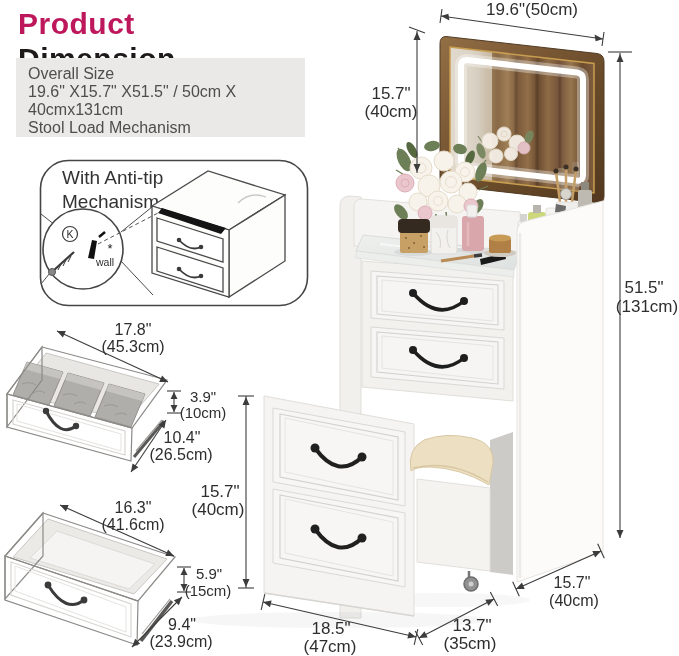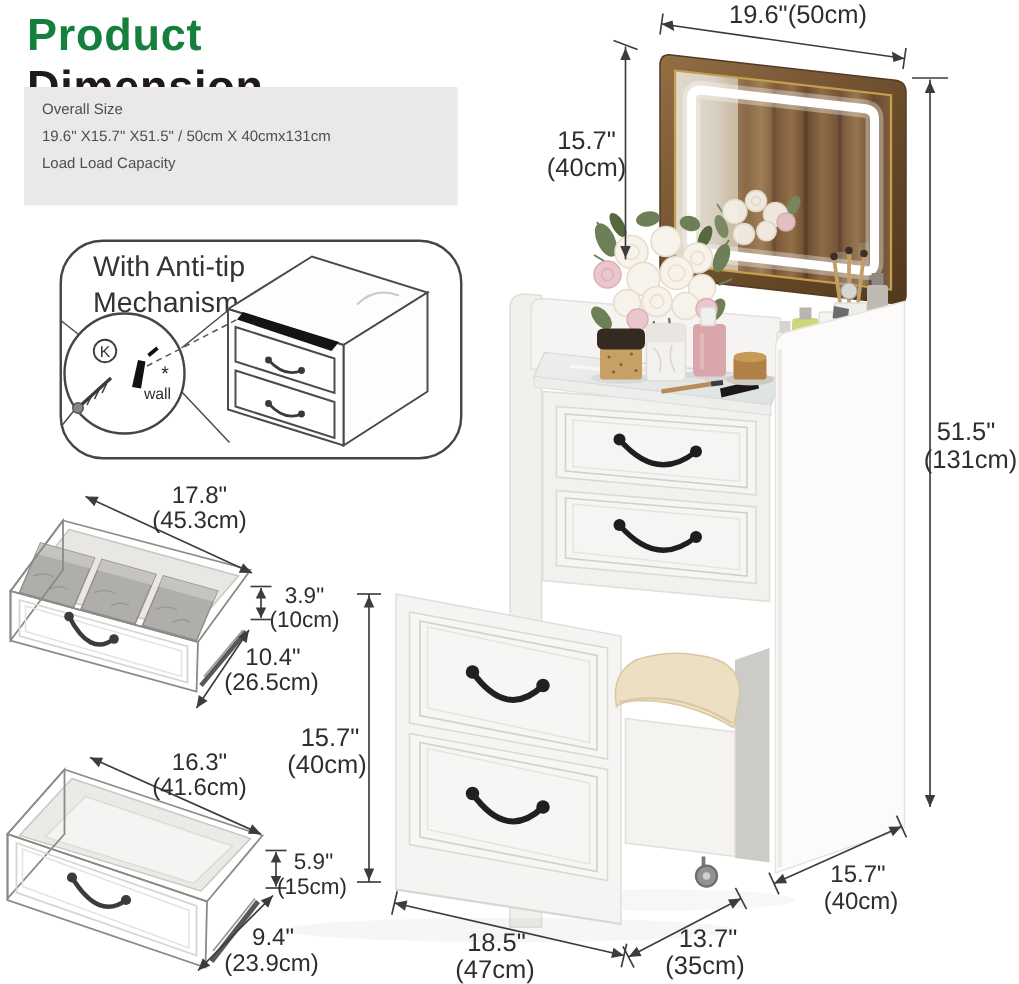--- a/index.html
+++ b/index.html
@@ -1,22 +1,22 @@
 <!DOCTYPE html>
 <html><head>
 <meta charset="utf-8">
 <style>
   html,body{margin:0;padding:0;background:#fff;}
   .canvas{position:relative;width:679px;height:656px;background:#ffffff;overflow:hidden;
           font-family:"Liberation Sans",sans-serif;}
   .title{position:absolute;left:18px;top:6px;font-size:30px;font-weight:700;line-height:35px;letter-spacing:.5px;}
-  .title .t1{color:#15803d;}
+  .title .t1{color:#be185d;}
   .title .t2{color:#1d1a19;}
   .infobox{position:absolute;left:16px;top:58px;width:289px;height:79px;background:#ebe9e7;
-           box-sizing:border-box;padding:7px 6px 0 12px;font-size:10px;color:#4e4e4e;line-height:18px;}
+           box-sizing:border-box;padding:7px 6px 0 12px;font-size:16px;color:#4e4e4e;line-height:18px;}
   svg{position:absolute;left:0;top:0;}
   .dim{font-size:16px;fill:#2e2e2e;text-anchor:middle;}
   .dim17{font-size:17px;fill:#2e2e2e;text-anchor:middle;}
   .dim15{font-size:15px;fill:#2e2e2e;text-anchor:middle;}
   .inset-label{font-size:19px;fill:#333;}
   .tiny{font-size:10.5px;fill:#2e2e2e;text-anchor:middle;}
   .dl{stroke:#3c3c3c;stroke-width:1.1;fill:none;}
   .ah{fill:#3c3c3c;stroke:none;}
   .la{stroke:#8c8a87;stroke-width:1.2;fill:none;}
 </style>
@@ -26,21 +26,21 @@
 <div class="canvas">
 
   <div class="title">
     <div class="t1">Product</div>
     <div class="t2">Dimension</div>
   </div>
 
   <div class="infobox">
     <div>Overall Size</div>
     <div>19.6" X15.7" X51.5" / 50cm X 40cmx131cm</div>
-    <div>Load Load Capacity</div>
+    <div>Stool Load Mechanism</div>
   </div>
 
   <svg width="679" height="656" viewBox="0 0 679 656">
     <defs>
       <linearGradient id="woodg" x1="0" y1="0" x2="1" y2="1">
         <stop offset="0" stop-color="#936f45"></stop>
           <stop offset="0.35" stop-color="#7a5835"></stop>
         <stop offset="0.7" stop-color="#634626"></stop>
           <stop offset="1" stop-color="#52381f"></stop>
       </linearGradient>

